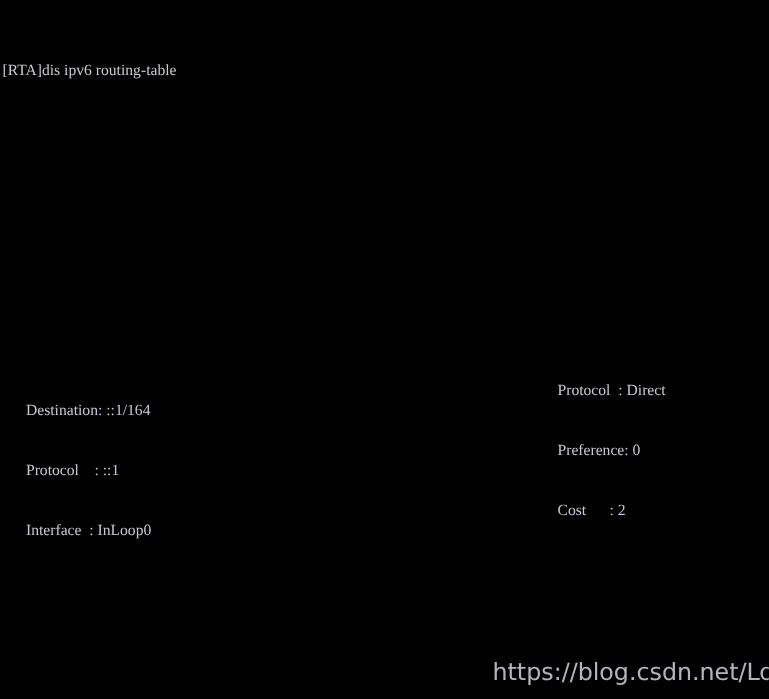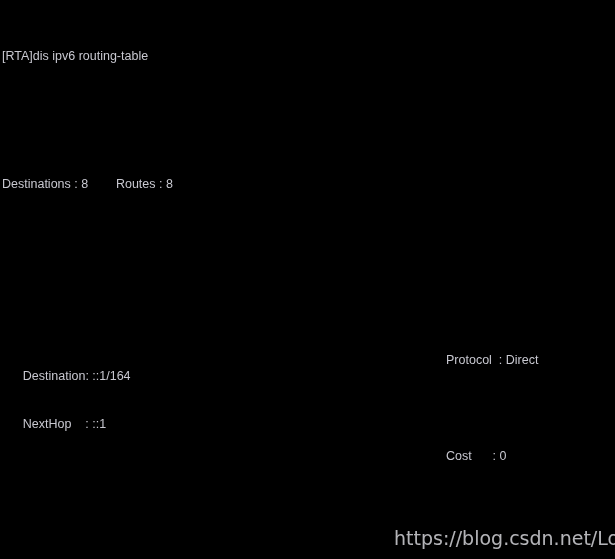--- a/index.html
+++ b/index.html
@@ -16,21 +16,21 @@
   }
 
   #terminal {
     position: absolute;
     left: 0;
     top: 0;
     width: 615px;
     height: 528px;
     background: #000000;
     color: #c8c8d0;
-    font-family: Liberation Sans, sans-serif;
+    font-family: Liberation Serif, serif;
     font-size: 12.5px;
     line-height: 16px;
     white-space: pre;
   }
 
   .line {
     position: relative;
     height: 16px;
     line-height: 16px;
     white-space: pre;
@@ -82,35 +82,36 @@
 </style>
 </head>
 <body>
 
 <div id="terminal">
 
   <div class="line cmd-line">[RTA]dis ipv6 routing-table</div>
 
   <div class="line blank-line"></div>
 
-  <div class="line summary-line">Destinations : 8        Routes : 8</div>
 
   <div class="line blank-line"></div>
 
   
   <div class="route">
     <div class="line">
       <span class="lcol">Destination: ::1/164</span>
       <span class="rcol">Protocol  : Direct</span>
     </div>
     <div class="line">
-      <span class="lcol">NextHop    : ::1</span>
+      <span class="lcol">Protocol    : ::1</span>
+      <span class="rcol">Preference: 0</span>
     </div>
     <div class="line">
-      <span class="rcol">Cost      : 0</span>
+      <span class="lcol">Interface  : InLoop0</span>
+      <span class="rcol">Cost      : 2</span>
     </div>
   </div>
   <div class="line blank-line"></div>
 
   
   
   
 
   
   

